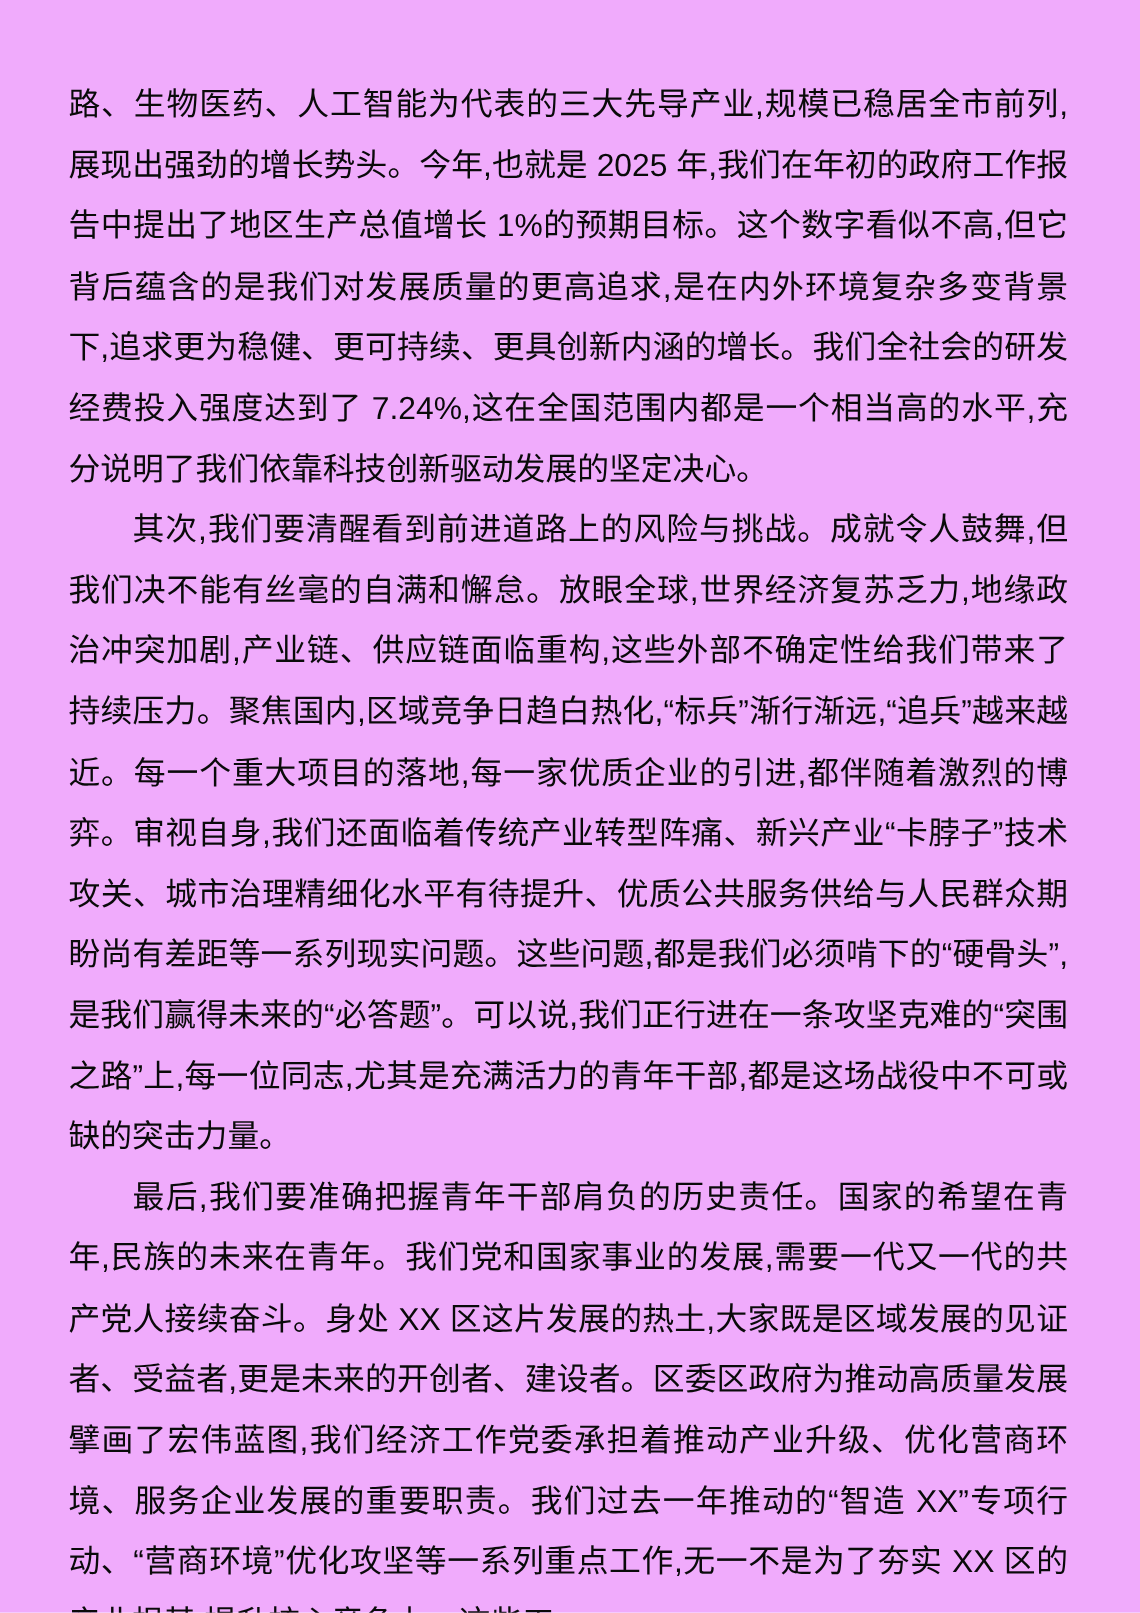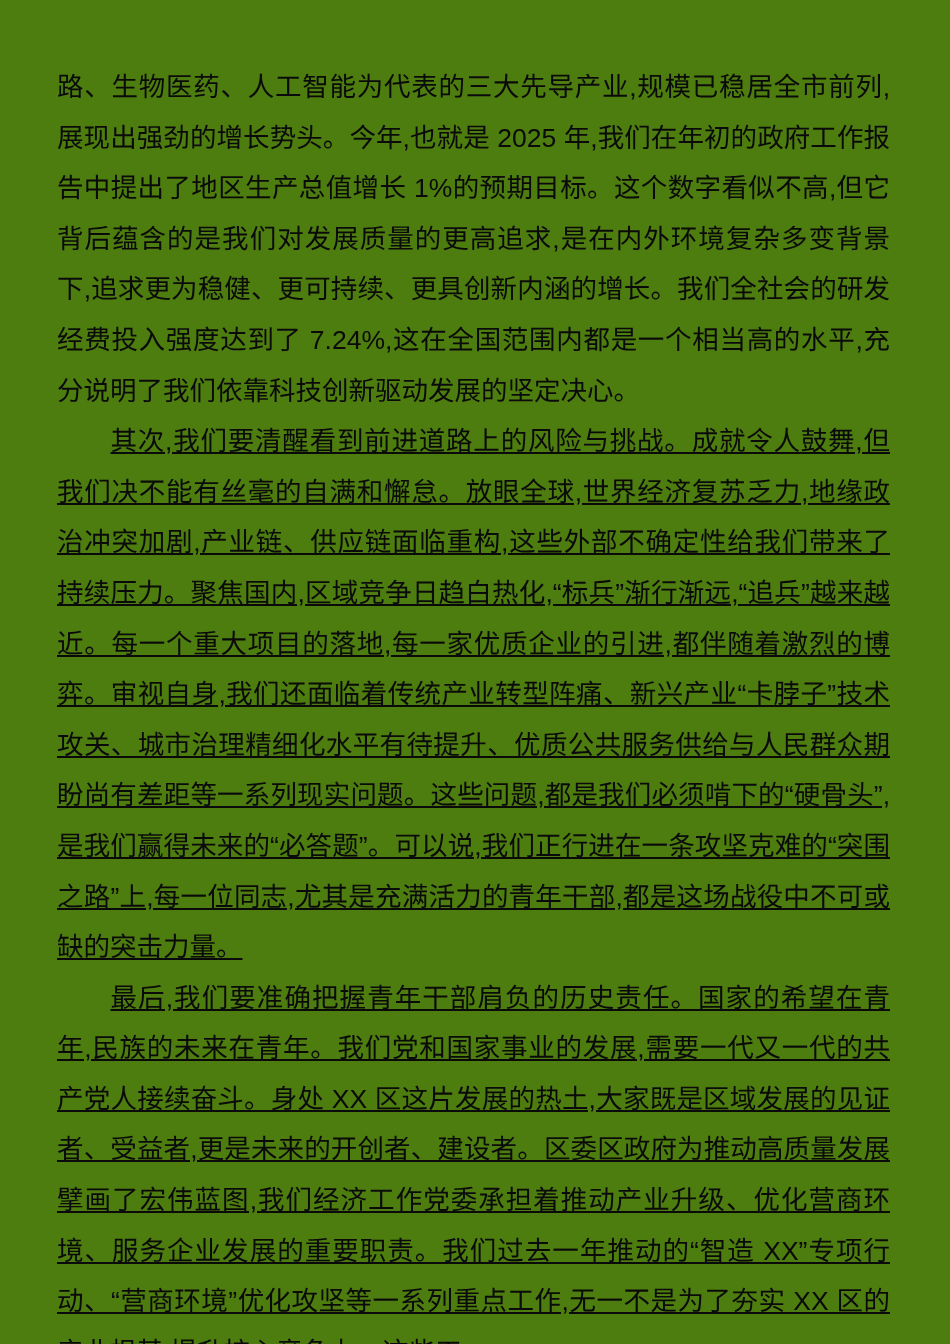--- a/index.html
+++ b/index.html
@@ -14,21 +14,21 @@
     overflow: hidden;
     font-family: "Liberation Sans", "DejaVu Sans", sans-serif;
     color: #000000;
     -webkit-font-smoothing: antialiased;
   }
 
   .page {
     position: relative;
     width: 950px;
     height: 1344px;
-    background: #4d7c0f;
+    background: #f0abfc;
     box-sizing: border-box;
   }
 
   .page-body {
     position: absolute;
     left: 57px;
     top: 62px;
     width: 833px;
   }
 
@@ -42,21 +42,20 @@
     text-align: justify;
     text-justify: inter-character;
     text-align-last: left;
     word-break: break-all;
     color: #0a0a0a;
     font-weight: 400;
   }
 
   .para + .para {
     margin-top: 0;
-    text-decoration: underline;
   }
 
   .para.indent {
     text-indent: 2.02em;
   }
 </style>
 </head>
 <body>
 
 <div class="page">

